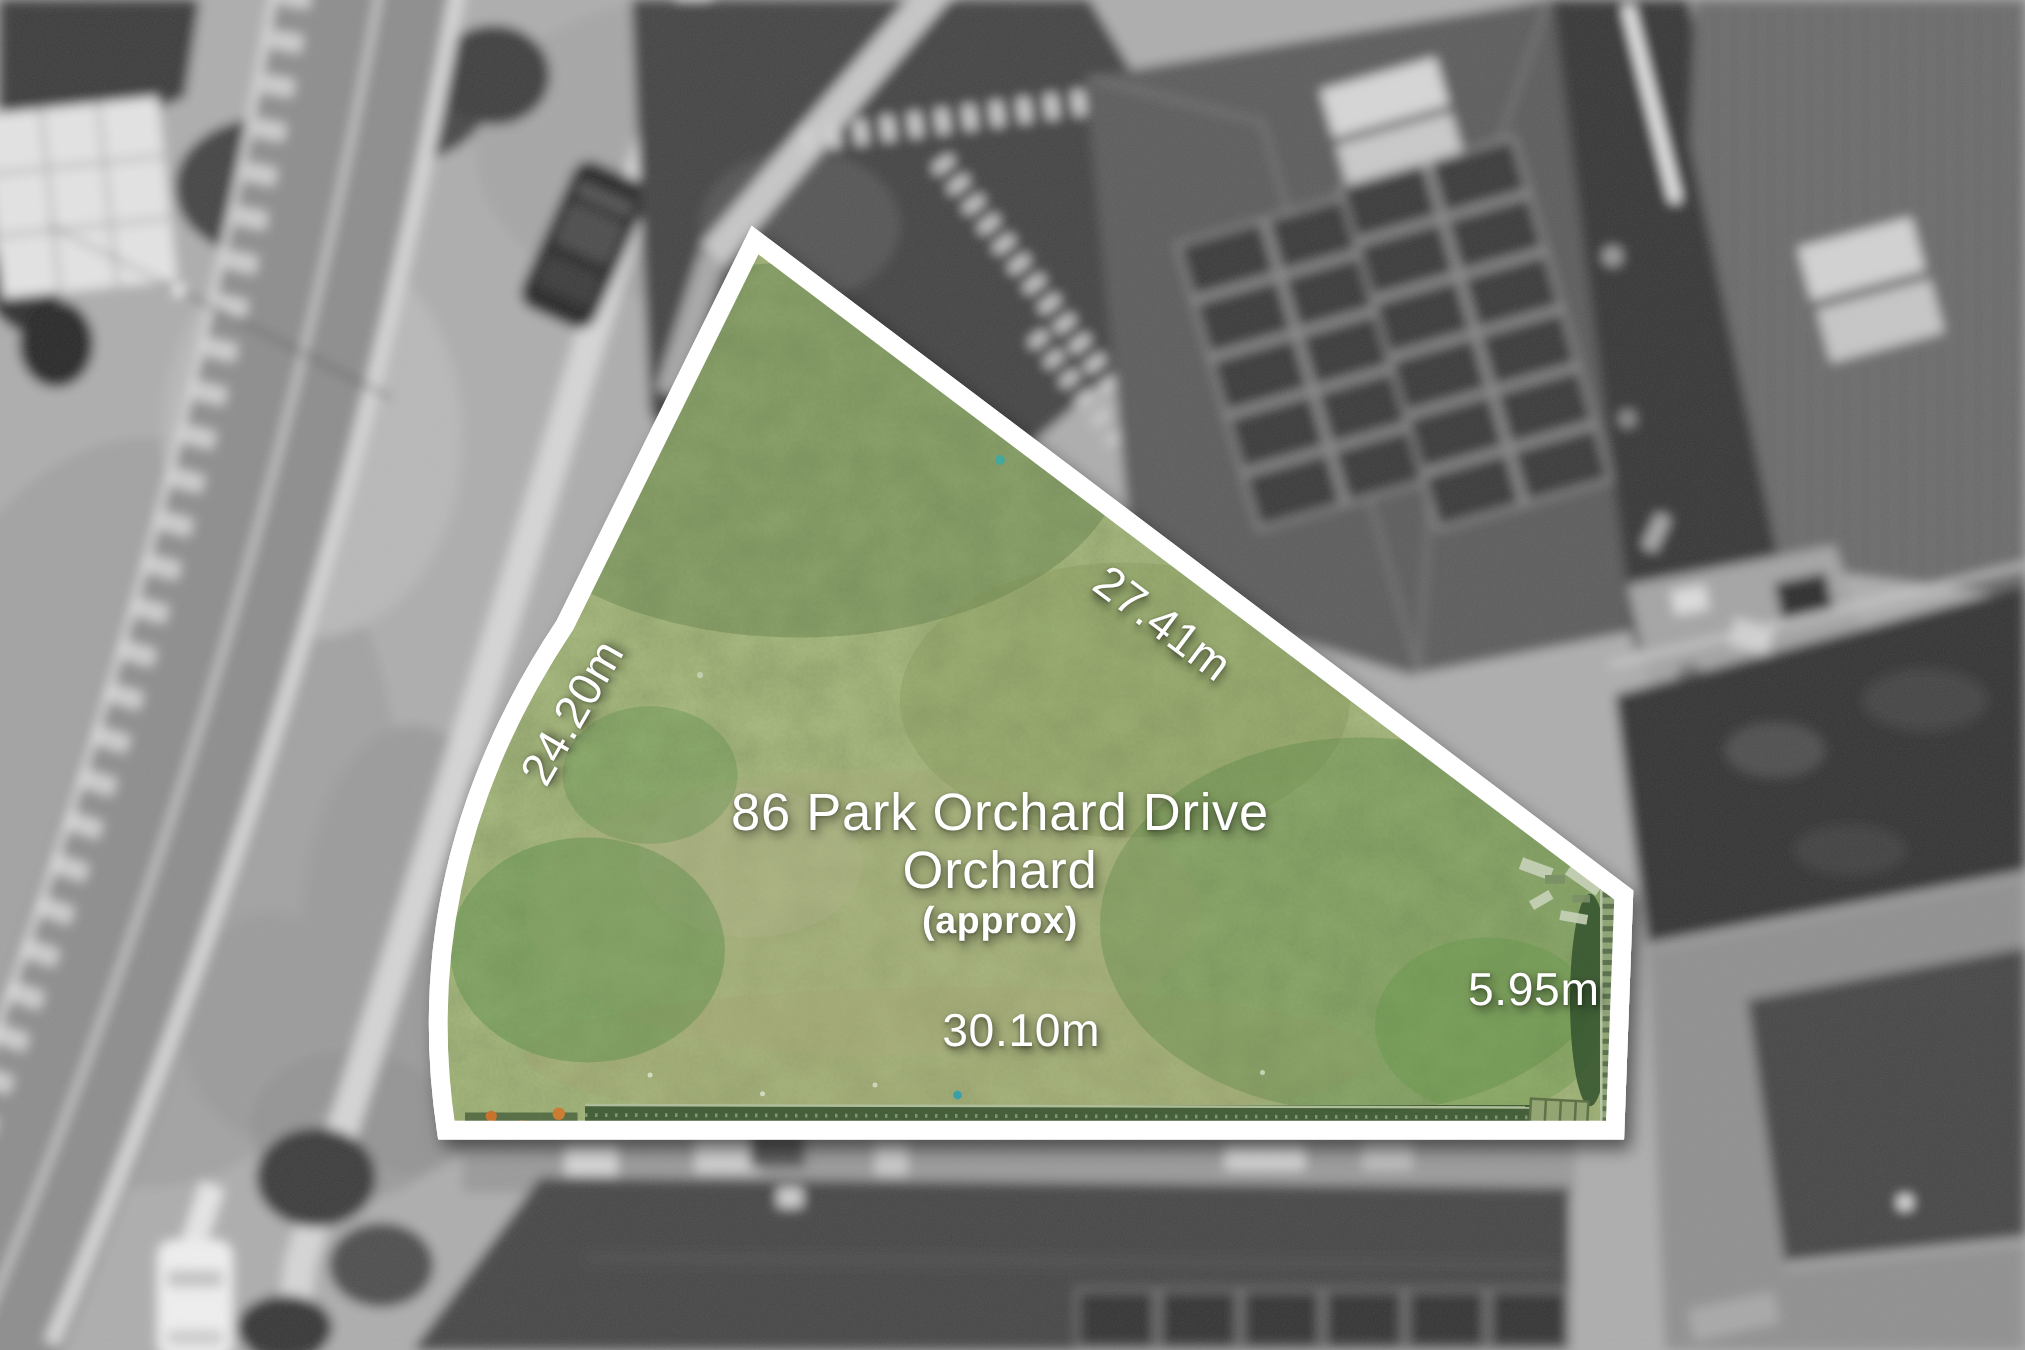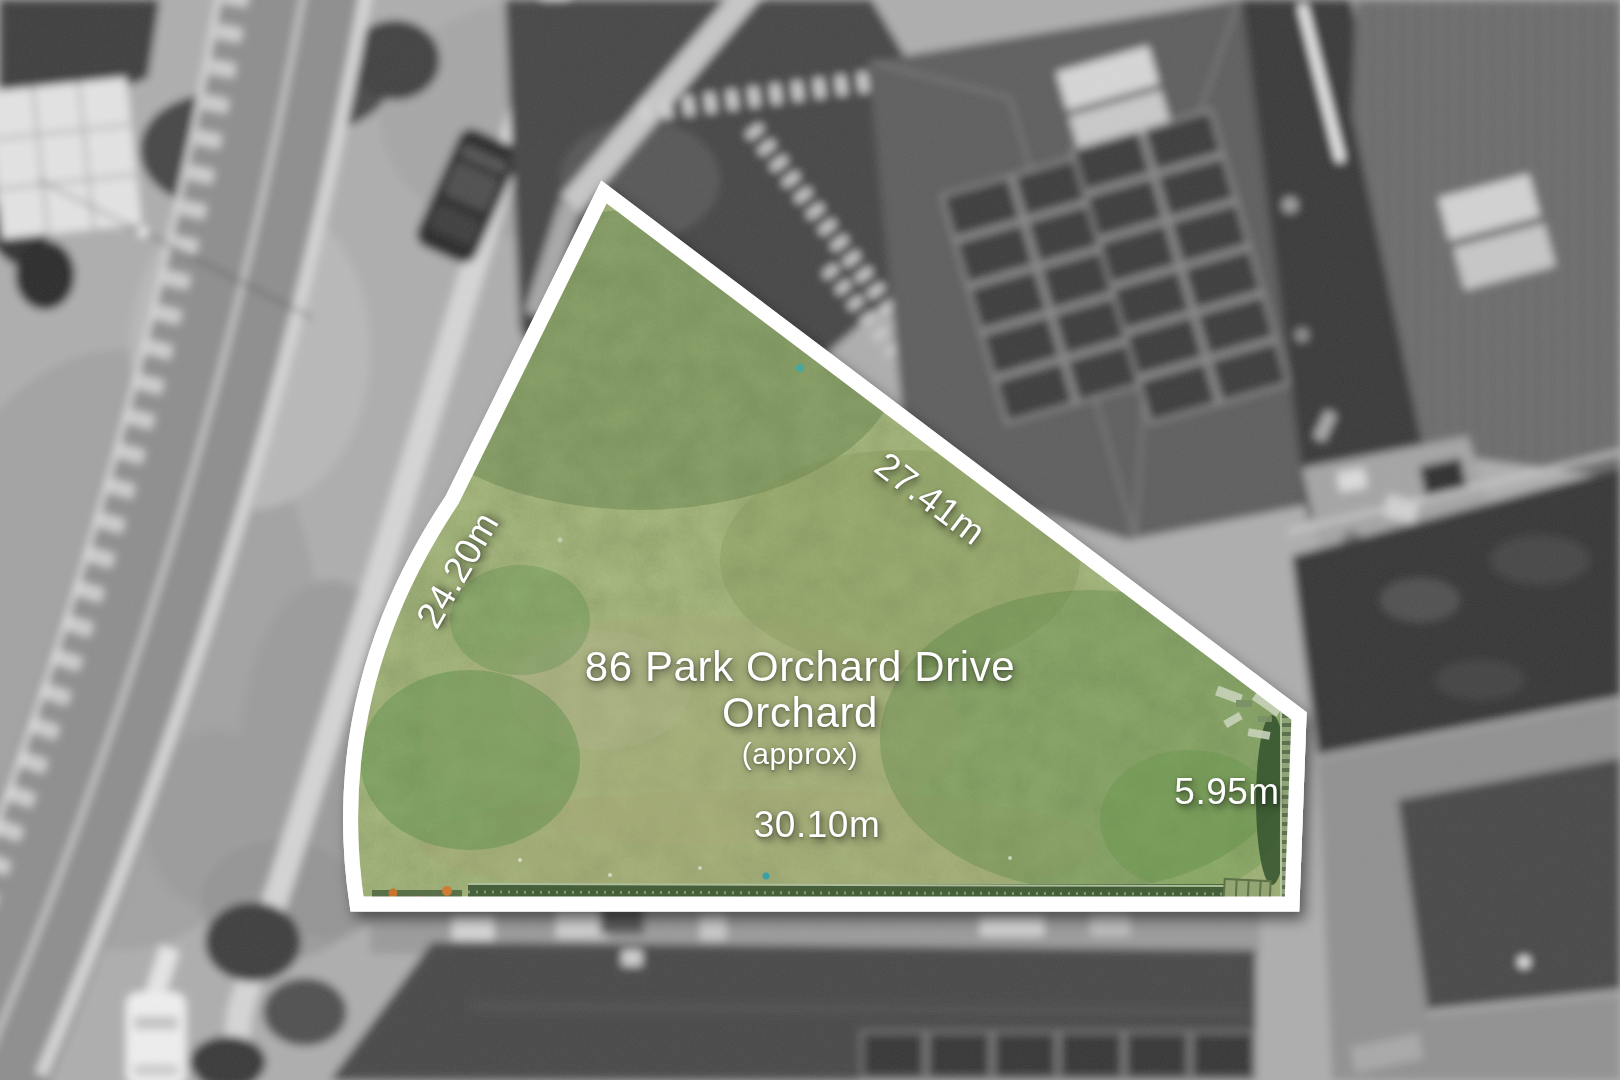--- a/index.html
+++ b/index.html
@@ -9,27 +9,27 @@
   }
   .scene svg{position:absolute;inset:0;display:block;}
   .label{
     position:absolute;color:#fff;white-space:nowrap;
     transform:translate(-50%,-50%) rotate(var(--rot,0deg));
     text-shadow:3px 4px 7px rgba(0,0,0,.55), 0 1px 3px rgba(0,0,0,.35);
     letter-spacing:.5px;
   }
   .dim{font-size:37px;font-weight:400;}
   .address{
-    position:absolute;left:800px;top:708px;transform:translate(-50%,-50%);
+    position:absolute;left:800px;top:691px;transform:translate(-50%,-50%);
     text-align:center;color:#fff;
     text-shadow:2px 4px 8px rgba(0,0,0,.5), 0 1px 3px rgba(0,0,0,.35);
     letter-spacing:.6px;
   }
   .addr-line{font-size:42px;line-height:46px;font-weight:400;}
-  .addr-sub{font-size:30px;line-height:36px;font-weight:400;}
+  .addr-sub{font-size:30px;line-height:36px;font-weight:700;}
 </style>
 </head>
 <body>
 
 <div class="scene">
 
 <svg width="1620" height="1080" viewBox="0 0 1620 1080">
   <defs>
     <filter id="blurBg" x="-5%" y="-5%" width="110%" height="110%">
       <feGaussianBlur stdDeviation="4.5"></feGaussianBlur>

